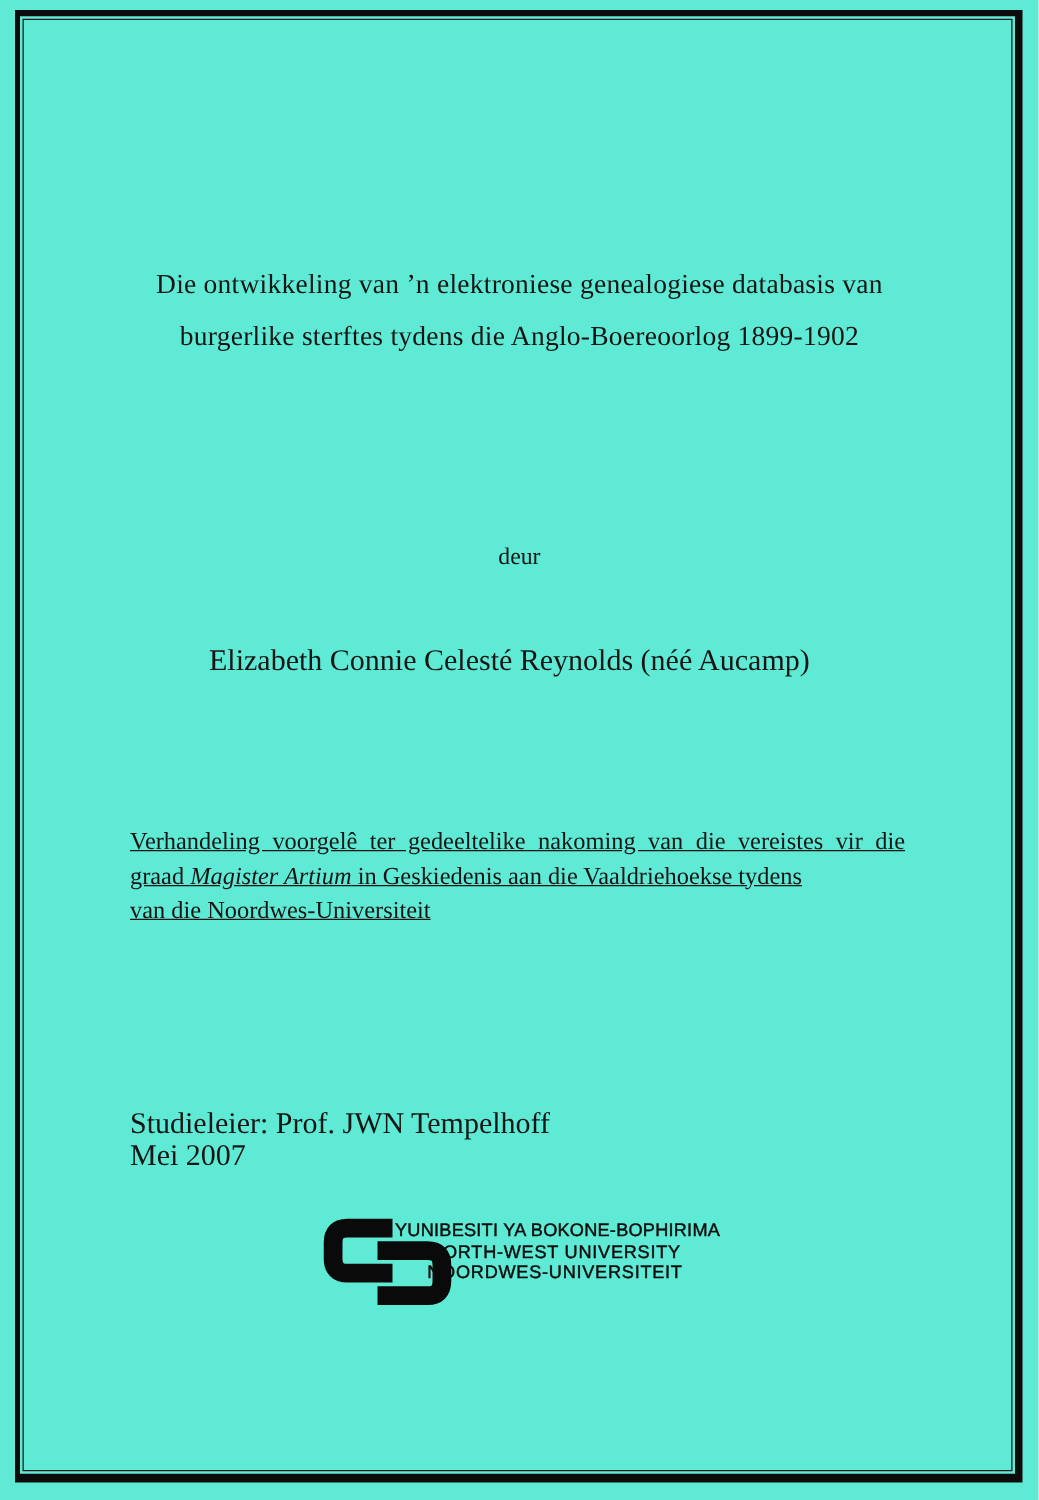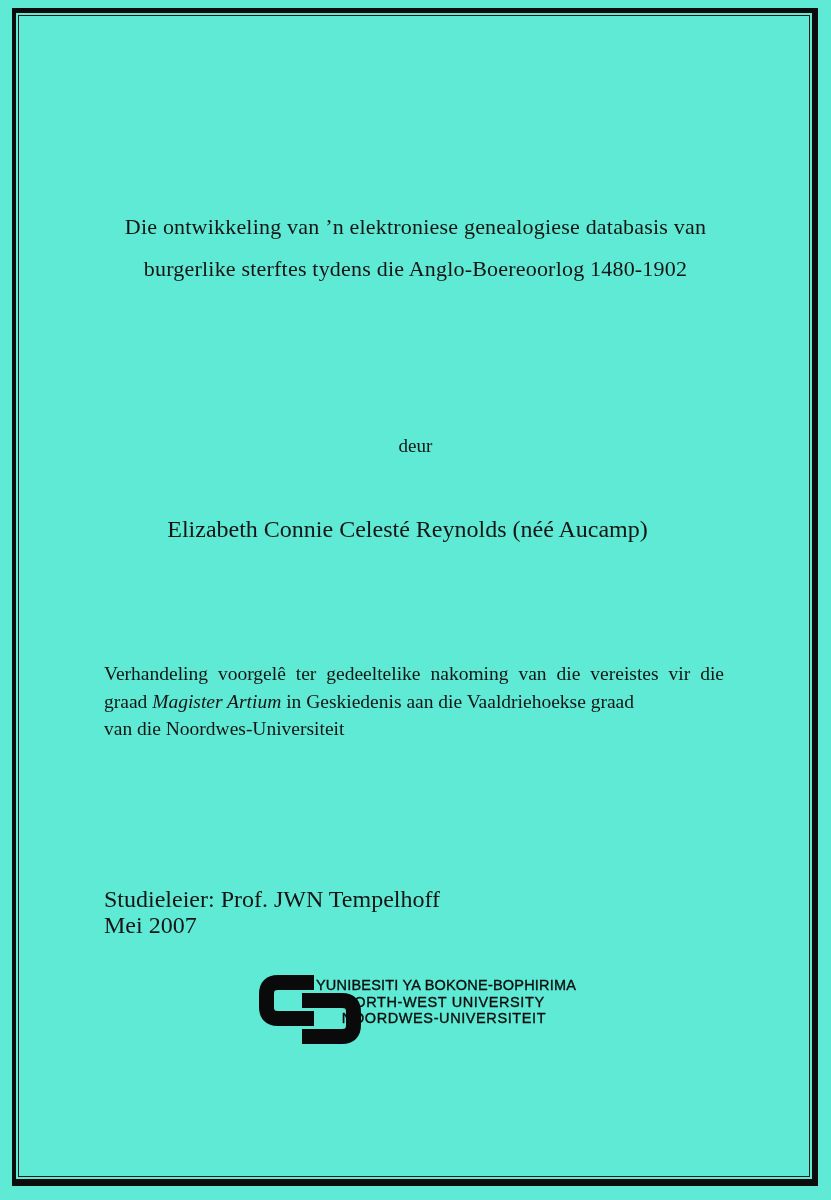--- a/index.html
+++ b/index.html
@@ -58,21 +58,21 @@
     line-height: 30px;
   }
 
   .statement {
     position: absolute;
     left: 104px; top: 660px;
     width: 620px;
     font-size: 19.5px;
     line-height: 27.5px;
   }
-  .s-line { white-space: nowrap; }
+  .s-line { white-space: nowrap; text-decoration: underline; }
   .s-line.justify {
     white-space: normal;
     text-align: justify;
     text-align-last: justify;
   }
   .statement em { font-style: italic; }
 
   .supervisor-block {
     position: absolute;
     left: 104px; top: 886px;
@@ -110,30 +110,30 @@
 <body>
 
 <div class="page">
 
   <div class="frame-outer">
     <div class="frame-inner"></div>
   </div>
 
   <h1 class="title">
     <span class="tline">Die ontwikkeling van ’n elektroniese genealogiese databasis van</span>
-    <span class="tline">burgerlike sterftes tydens die Anglo-Boereoorlog 1480-1902</span>
+    <span class="tline">burgerlike sterftes tydens die Anglo-Boereoorlog 1899-1902</span>
   </h1>
 
   <div class="byline">deur</div>
 
   <div class="author">Elizabeth Connie Celesté Reynolds (néé Aucamp)</div>
 
   <div class="statement">
     <div class="s-line justify">Verhandeling voorgelê ter gedeeltelike nakoming van die vereistes vir die</div>
-    <div class="s-line"><span>graad </span><em>Magister Artium</em><span> in Geskiedenis aan die Vaaldriehoekse graad</span></div>
+    <div class="s-line"><span>graad </span><em>Magister Artium</em><span> in Geskiedenis aan die Vaaldriehoekse tydens</span></div>
     <div class="s-line">van die Noordwes-Universiteit</div>
   </div>
 
   <div class="supervisor-block">
     <div>Studieleier: Prof. JWN Tempelhoff</div>
     <div>Mei 2007</div>
   </div>
 
   <div class="logo">
     <svg class="logo-mark" viewBox="0 0 108 76" xmlns="http://www.w3.org/2000/svg" aria-hidden="true">

